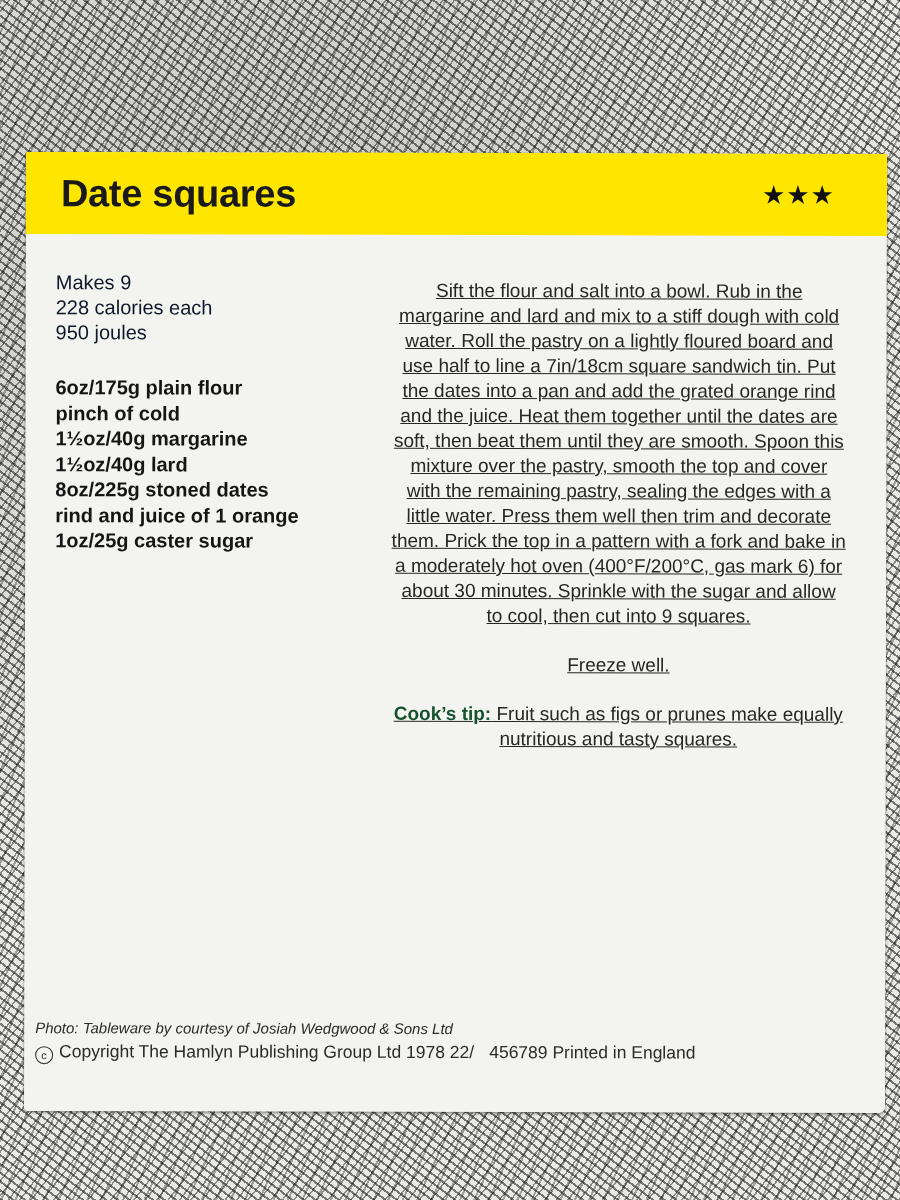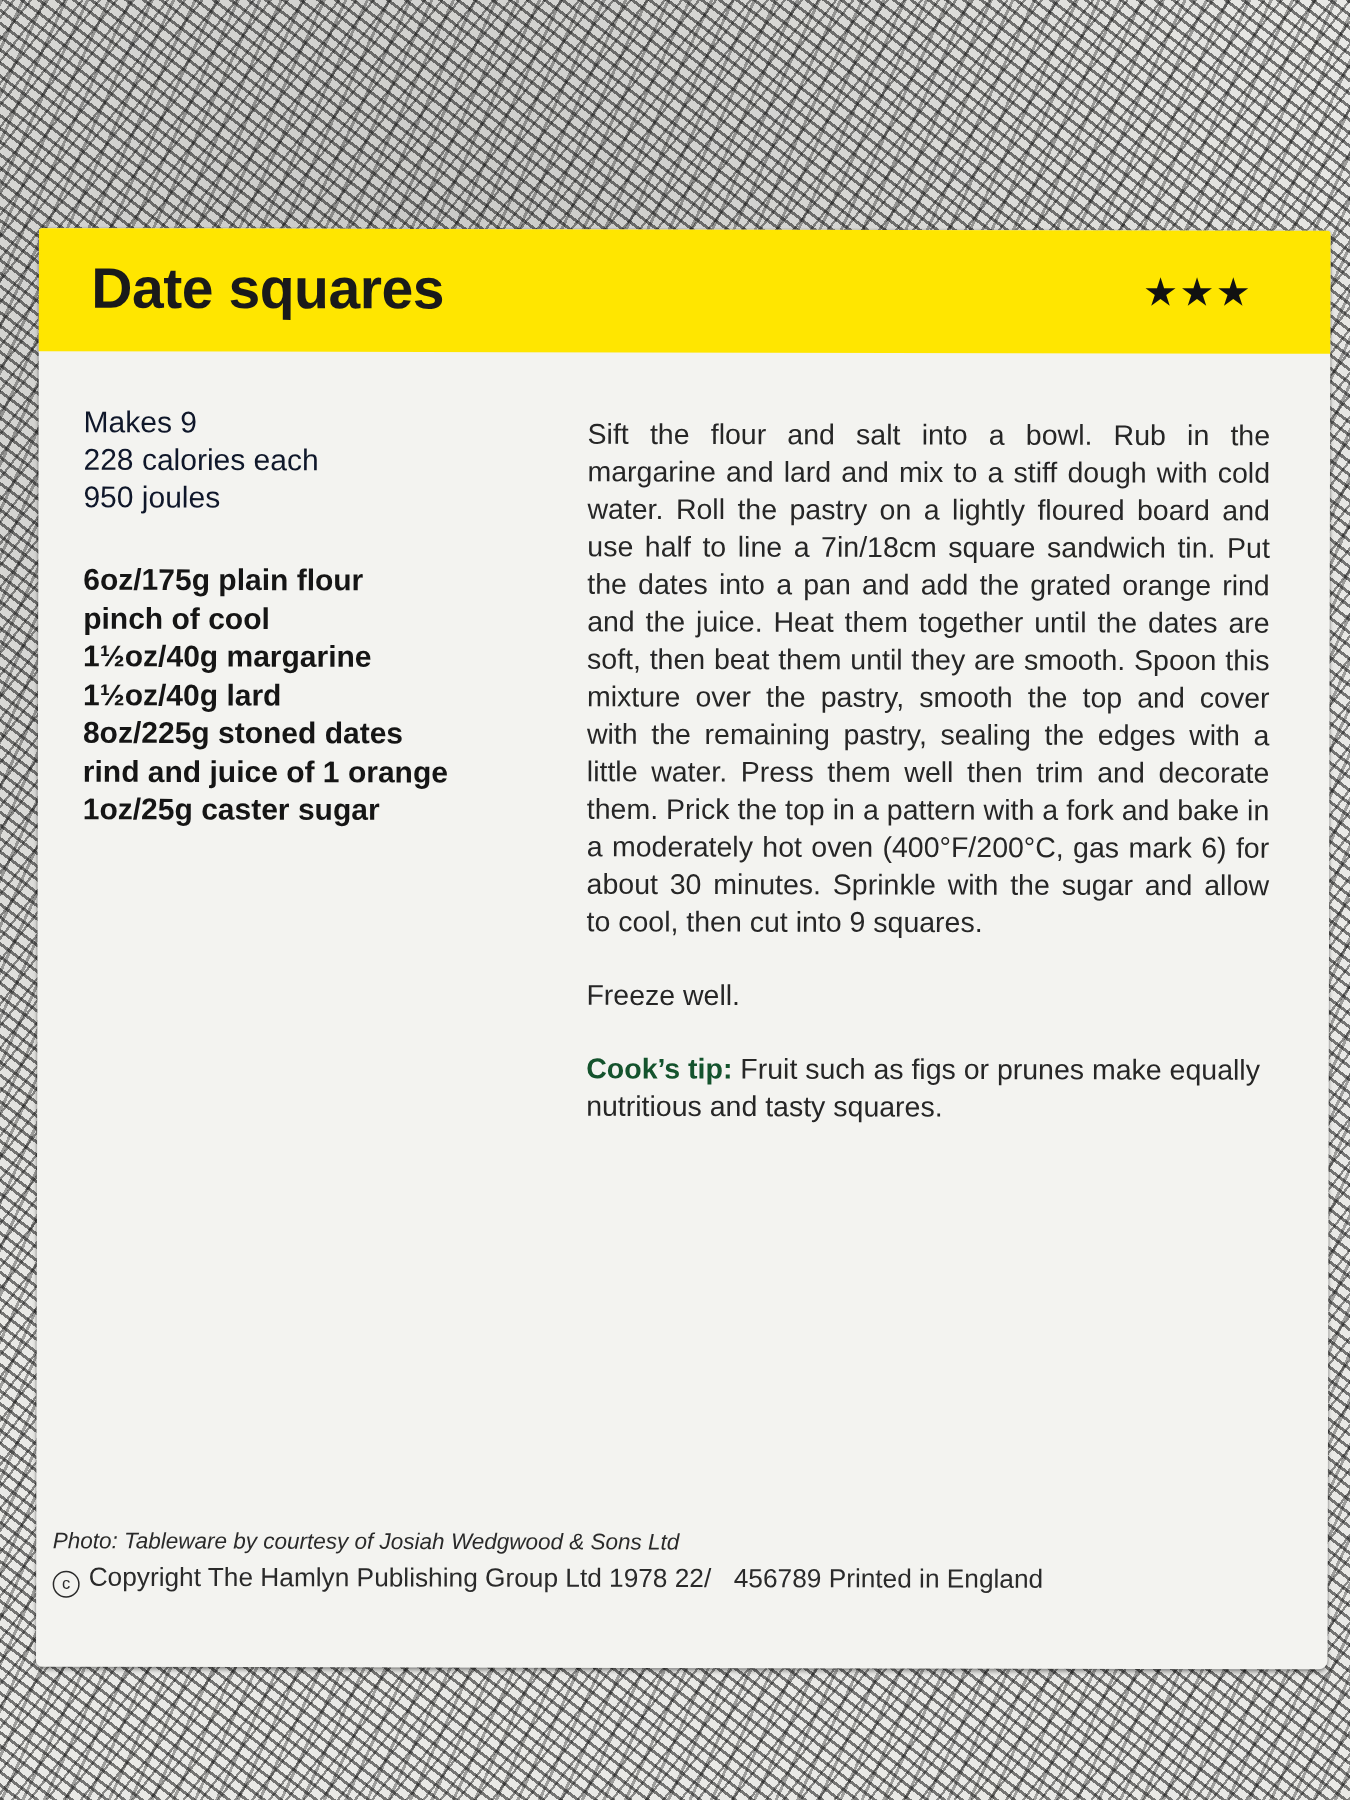--- a/index.html
+++ b/index.html
@@ -35,23 +35,23 @@
   }
   .left {
     position:absolute; left:30px; top:118px; width:320px;
     color:#2a2a2a;
   }
   .yield p { margin:0; font-size:20px; line-height:25px; font-weight:normal; color:#0f172a; }
   .ingredients { margin-top:30px; }
   .ingredients p { margin:0; font-size:20px; line-height:25.5px; font-weight:bold; color:#151515; }
   .right {
     position:absolute; left:366px; top:125px; width:455px;
-    color:#262626; font-size:19px; line-height:25px;
+    color:#262626; font-size:19px; line-height:25px;text-decoration:underline;
   }
-  .right p { margin:0; }
+  .right p { margin:0;text-align:center; }
   .method { text-align:justify; }
   .freeze { margin-top:24px !important; }
   .tip { margin-top:24px !important; }
   .tip b { font-weight:bold; color:#14532d; }
   .footer {
     position:absolute; left:11px; top:866px; width:830px;
     color:#2a2a2a;
   }
   .credit { font-size:15px; font-style:italic; margin:0; line-height:20px; }
   .copyright { font-size:17.5px; margin:2px 0 0 0; line-height:22px; display:flex; }
@@ -72,21 +72,21 @@
   </div>
 
   <div class="left">
     <div class="yield">
       <p>Makes 9</p>
       <p>228 calories each</p>
       <p>950 joules</p>
     </div>
     <div class="ingredients">
       <p>6oz/175g plain flour</p>
-      <p>pinch of cool</p>
+      <p>pinch of cold</p>
       <p>1½oz/40g margarine</p>
       <p>1½oz/40g lard</p>
       <p>8oz/225g stoned dates</p>
       <p>rind and juice of 1 orange</p>
       <p>1oz/25g caster sugar</p>
     </div>
   </div>
 
   <div class="right">
     <p class="method">Sift the flour and salt into a bowl. Rub in the margarine and lard and mix to a stiff dough with cold water. Roll the pastry on a lightly floured board and use half to line a 7in/18cm square sandwich tin. Put the dates into a pan and add the grated orange rind and the juice. Heat them together until the dates are soft, then beat them until they are smooth. Spoon this mixture over the pastry, smooth the top and cover with the remaining pastry, sealing the edges with a little water. Press them well then trim and decorate them. Prick the top in a pattern with a fork and bake in a moderately hot oven (400°F/200°C, gas mark 6) for about 30 minutes. Sprinkle with the sugar and allow to cool, then cut into 9 squares.</p>

